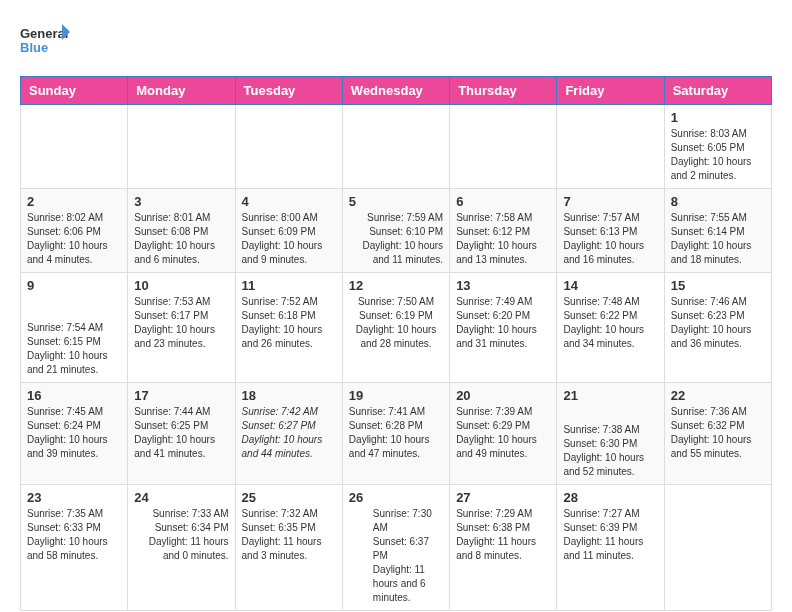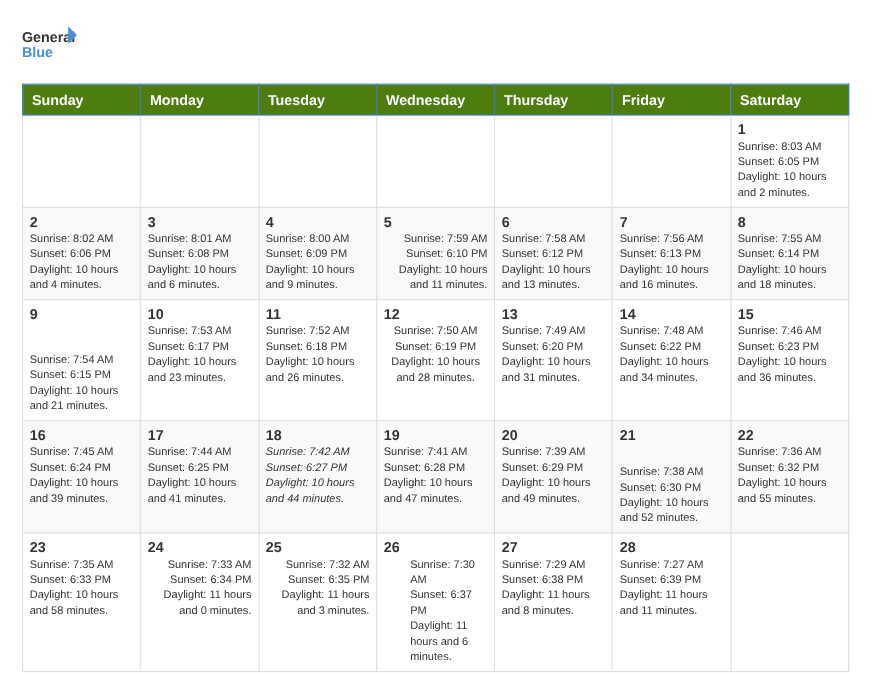--- a/index.html
+++ b/index.html
@@ -32,21 +32,21 @@
     .location-title {
       font-size: 16px;
       color: #555;
     }
     .calendar {
       width: 100%;
       border-collapse: collapse;
       border: 1px solid #ccc;
     }
     .calendar th {
-      background-color: #4d7c0f;
+      background-color: #ec4899;
       color: #fff;
       font-size: 13px;
       font-weight: bold;
       padding: 6px 8px;
       text-align: left;
       border: 1px solid #3a7bc8;
     }
     .calendar td {
       vertical-align: top;
       border: 1px solid #ddd;
@@ -144,21 +144,21 @@
 Daylight: 10 hours and 11 minutes.</div>
         </td>
         <td>
           <div class="day-number">6</div>
           <div class="day-info" style="white-space: pre-line;">Sunrise: 7:58 AM
 Sunset: 6:12 PM
 Daylight: 10 hours and 13 minutes.</div>
         </td>
         <td>
           <div class="day-number">7</div>
-          <div class="day-info" style="white-space: pre-line;">Sunrise: 7:56 AM
+          <div class="day-info" style="white-space: pre-line;">Sunrise: 7:57 AM
 Sunset: 6:13 PM
 Daylight: 10 hours and 16 minutes.</div>
         </td>
         <td>
           <div class="day-number">8</div>
           <div class="day-info" style="white-space: pre-line;">Sunrise: 7:55 AM
 Sunset: 6:14 PM
 Daylight: 10 hours and 18 minutes.</div>
         </td>
       </tr>
@@ -258,21 +258,21 @@
 Daylight: 10 hours and 58 minutes.</div>
         </td>
         <td>
           <div class="day-number">24</div>
           <div class="day-info" style="white-space: pre-line; text-align: right;">Sunrise: 7:33 AM
 Sunset: 6:34 PM
 Daylight: 11 hours and 0 minutes.</div>
         </td>
         <td>
           <div class="day-number">25</div>
-          <div class="day-info" style="white-space: pre-line; text-align: right;">Sunrise: 7:32 AM
+          <div class="day-info" style="white-space: pre-line;">Sunrise: 7:32 AM
 Sunset: 6:35 PM
 Daylight: 11 hours and 3 minutes.</div>
         </td>
         <td>
           <div class="day-number">26</div>
           <div class="day-info" style="white-space: pre-line; margin-left: 24px;">Sunrise: 7:30 AM
 Sunset: 6:37 PM
 Daylight: 11 hours and 6 minutes.</div>
         </td>
         <td>

